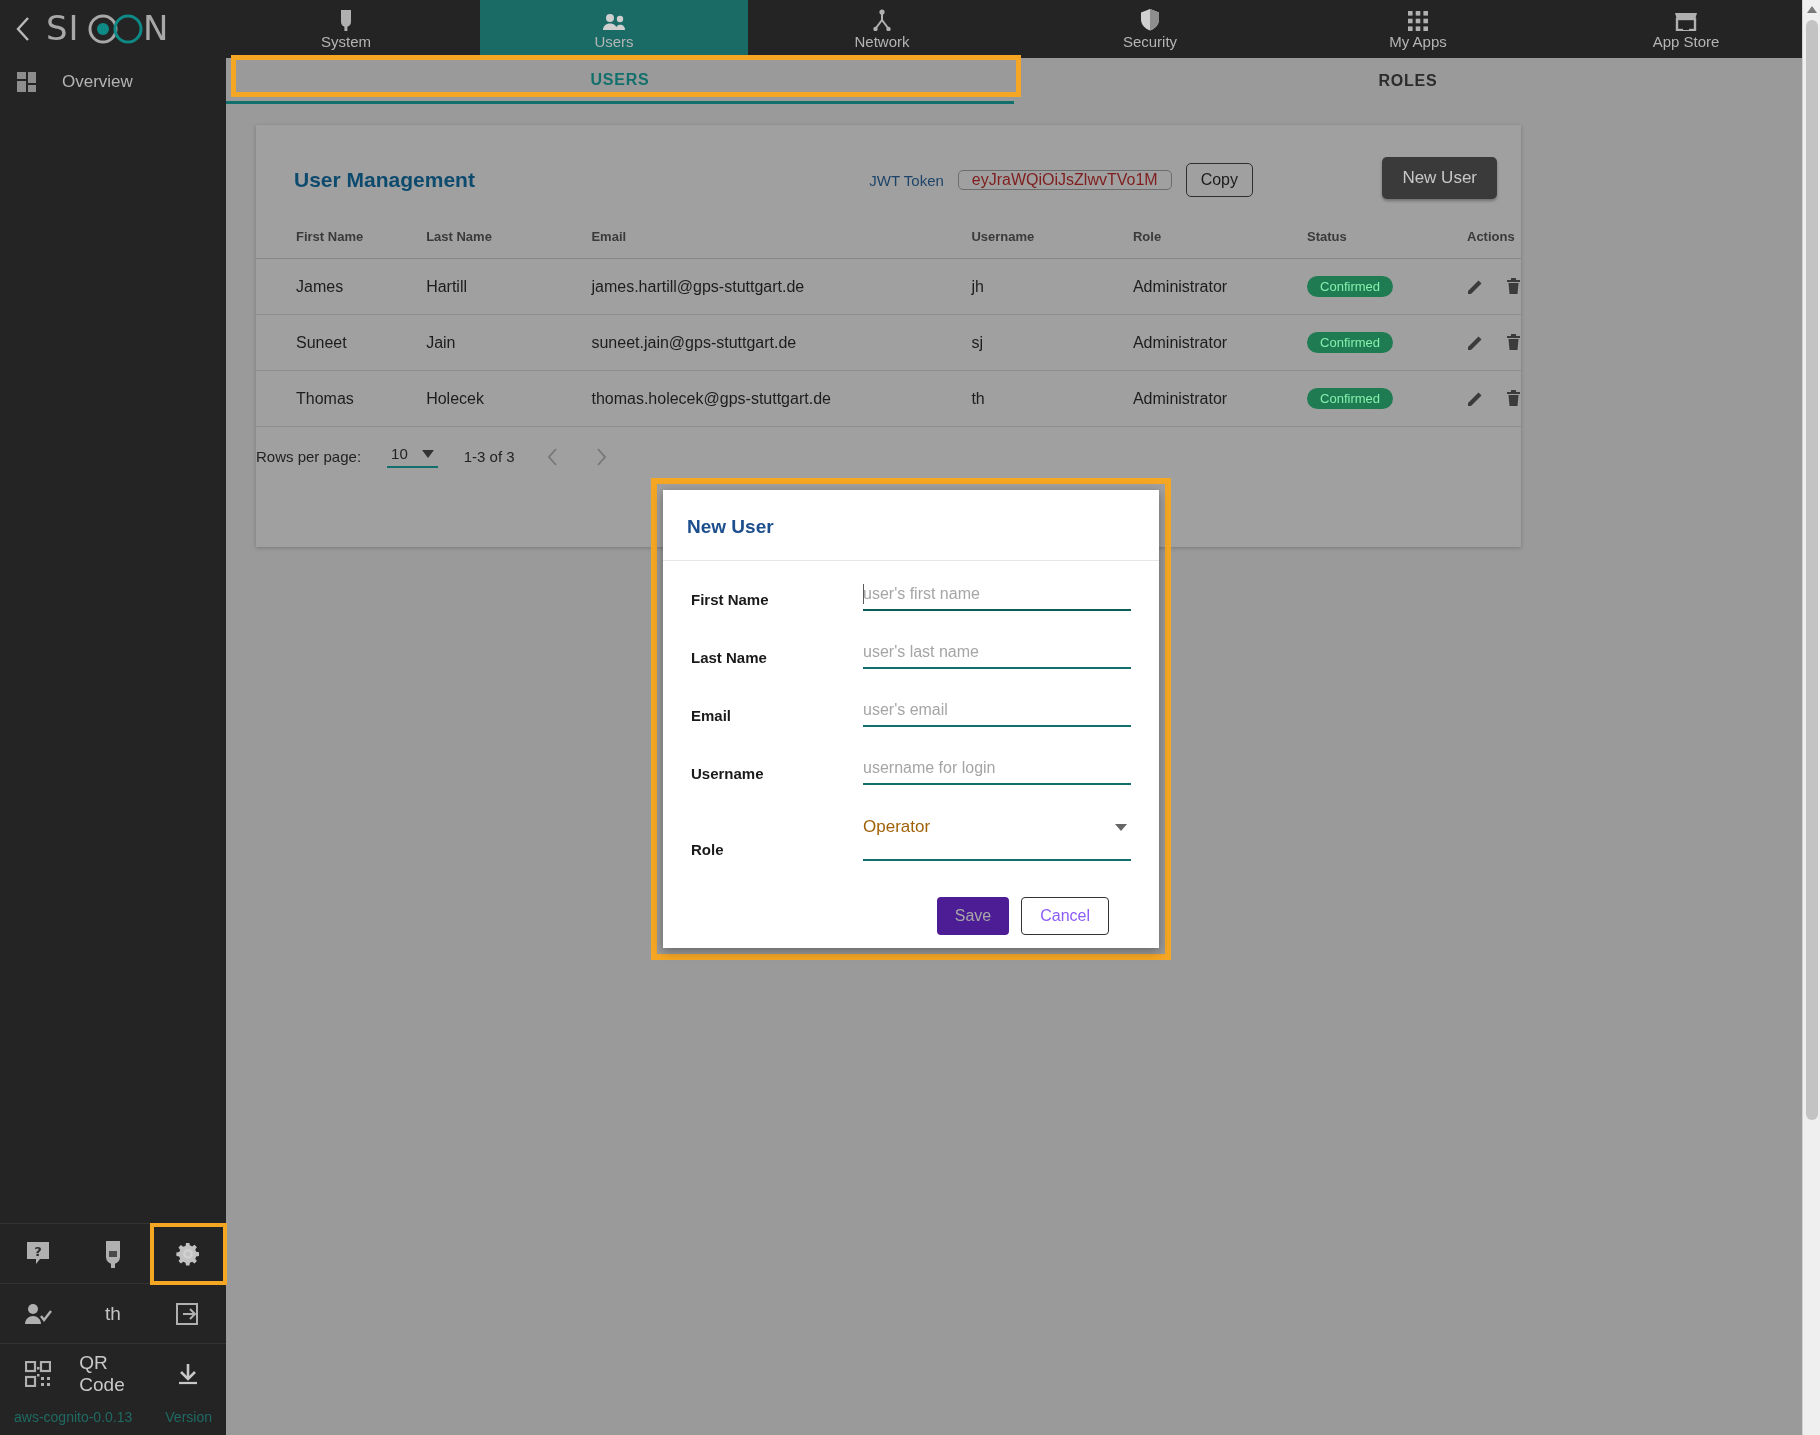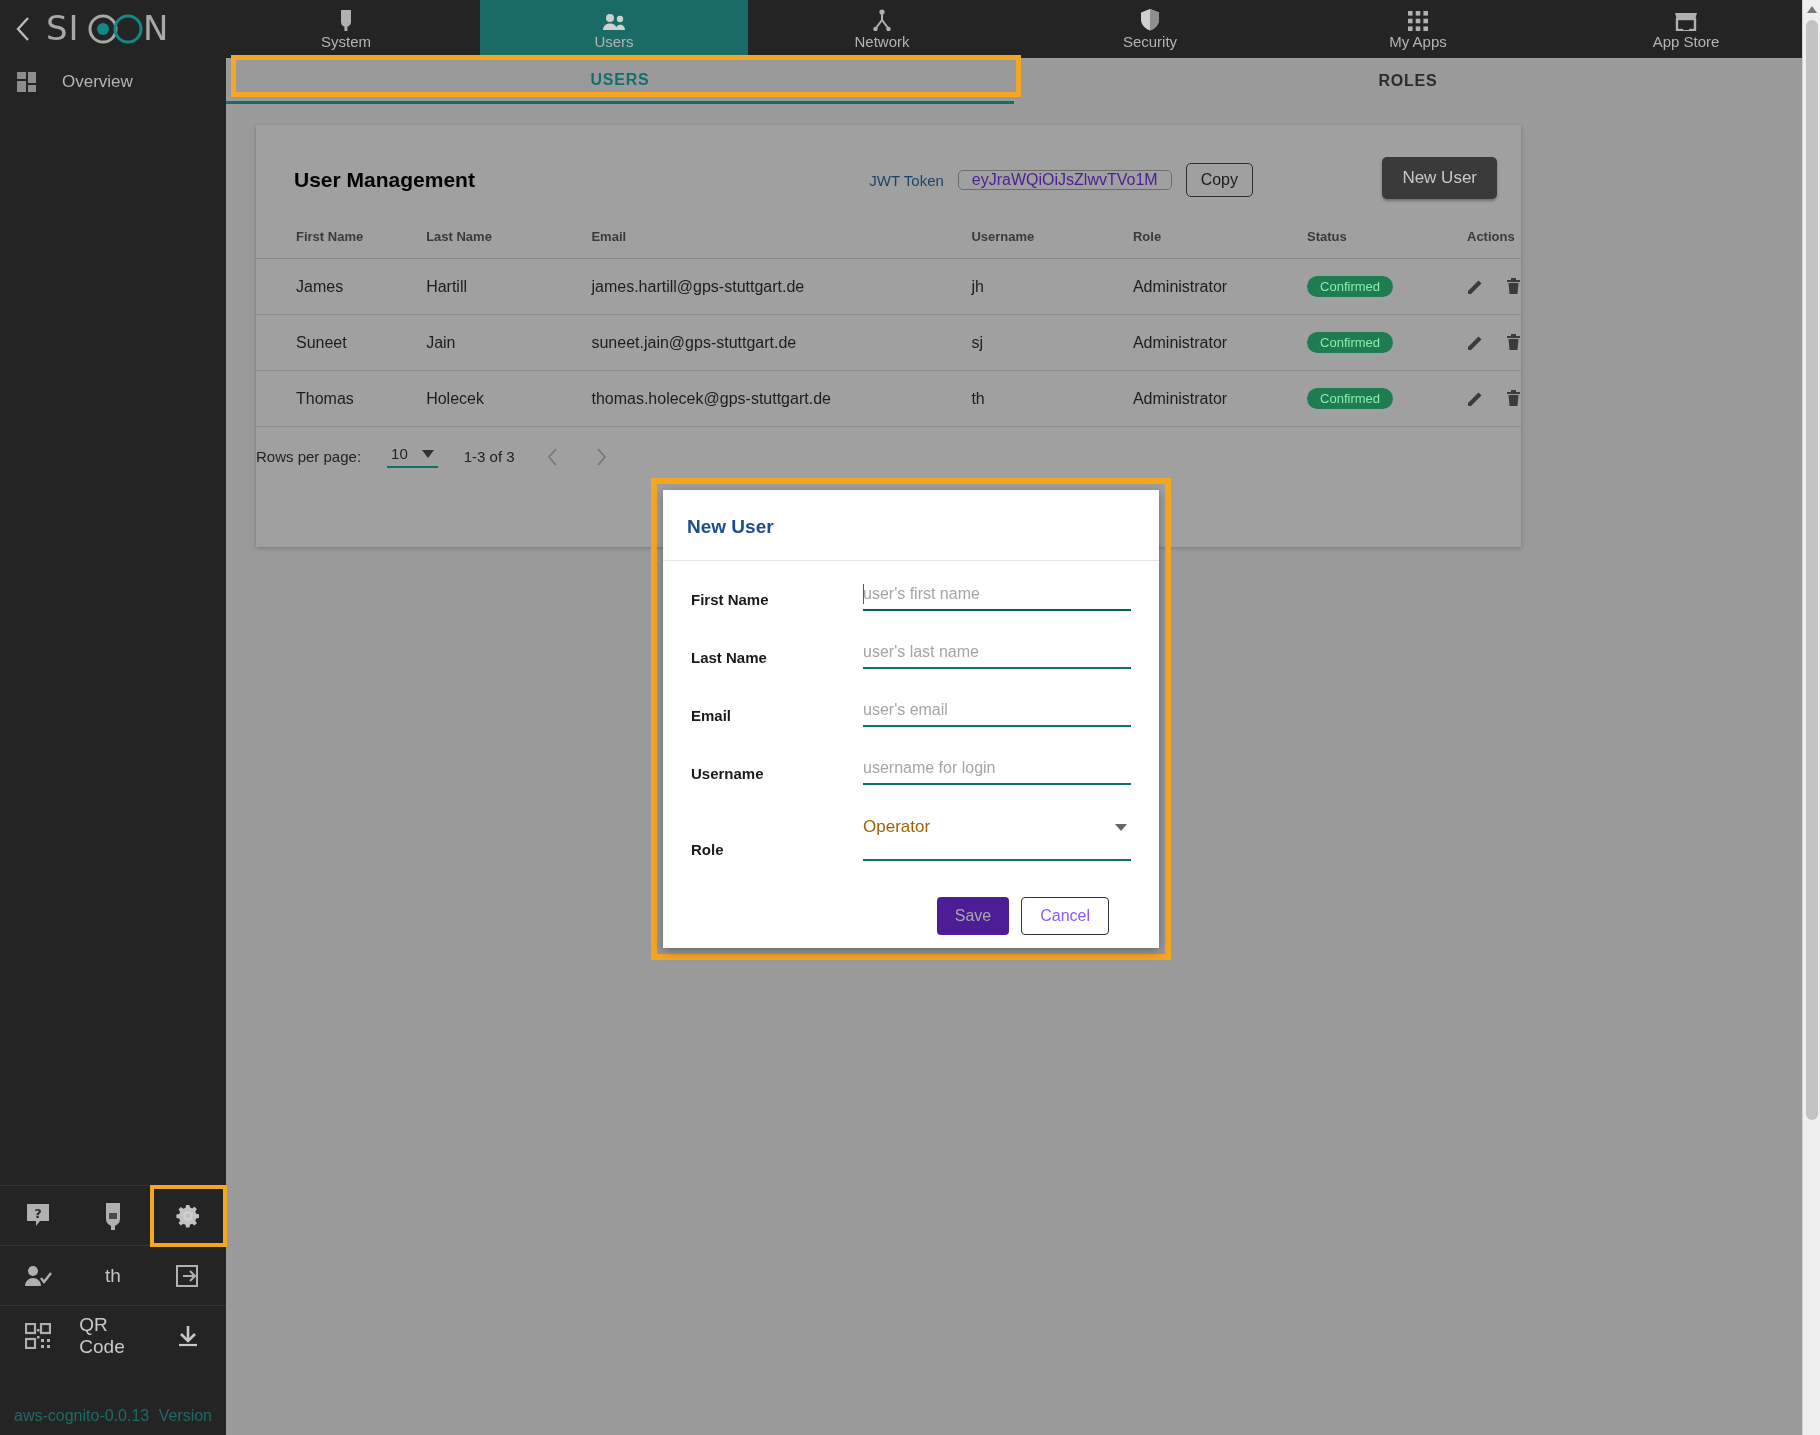--- a/index.html
+++ b/index.html
@@ -42,21 +42,21 @@
   }
   .sb-cell { display: flex; align-items: center; justify-content: center; height: 60px; cursor: pointer; position: relative; }
   .sb-cell.text { color: #c4c4c4; font-size: 19px; }
   .sb-cell.qrlabel { color: #c9c9c9; font-size: 19px; justify-content: flex-start; padding-left: 4px;}
   .sb-hl {
     outline: 4px solid #f5a623; outline-offset: -3px;
   }
   .sb-version {
     display: flex; justify-content: space-between;
     padding: 6px 14px 10px 14px;
-    color: #1f6b63; font-size: 16px; margin-top: 36px;
+    color: #1f6b63; font-size: 14px;
   }
   .ico { display:block; }
 
   
   #topnav {
     position: absolute; left: 212px; top: 0; right: 0; height: 58px;
     background: #242424; display: flex; z-index: 20;
   }
   .nav-tab {
     flex: 1; display: flex; flex-direction: column;
@@ -84,26 +84,26 @@
   }
 
   
   #card {
     position: absolute; left: 256px; top: 125px; width: 1265px; height: 422px;
     background: #a0a0a0; box-shadow: 0 1px 4px rgba(0,0,0,0.22);
   }
   .card-head {
     display: flex; align-items: center; padding: 38px 38px 16px 38px; gap: 20px;
   }
-  .card-title { color: #000000; font-size: 21px; font-weight: bold; flex: 0 0 auto; }
+  .card-title { color: #0c4a6e; font-size: 21px; font-weight: bold; flex: 0 0 auto; }
   .jwt-area { margin-left: auto; display: flex; align-items: center; gap: 14px; }
   .jwt-label { color: #1d4468; font-size: 15px; margin-left: 12px; }
   .jwt-box {
     border: 1px solid #6d6d6d; border-radius: 5px; padding: 0 13px;
-    font-size: 16px; color: #4c1d95; background: transparent; min-width: 178px;
+    font-size: 16px; color: #7f1d1d; background: transparent; min-width: 178px;
   }
   .copy-btn {
     border: 1px solid #2f2f2f; border-radius: 5px; padding: 7px 14px;
     font-size: 16px; color: #1b1b1b; background: transparent; cursor: pointer;
     font-family: "Liberation Sans", sans-serif;
   }
   .newuser-wrap { position: absolute; right: 24px; top: 32px; }
   .newuser-btn {
     background: #3a3a3a; color: #c8c8c8; border: none; border-radius: 5px;
     padding: 11px 20px; font-size: 17px; cursor: pointer;

